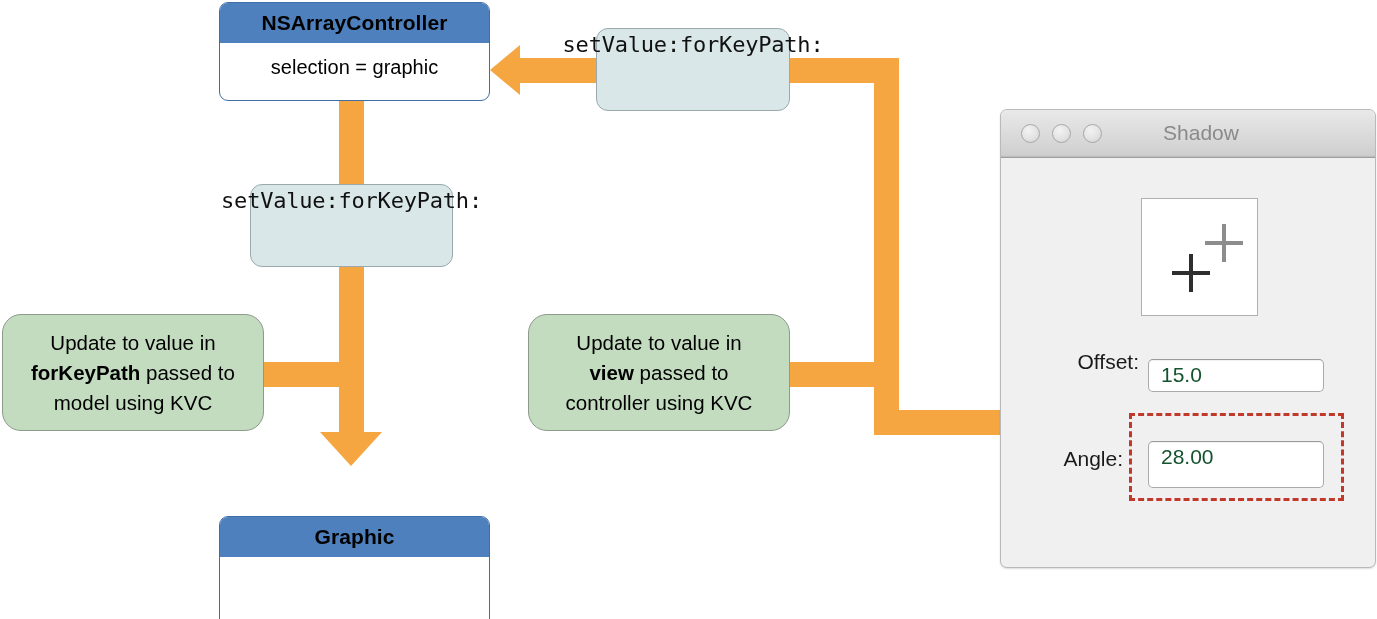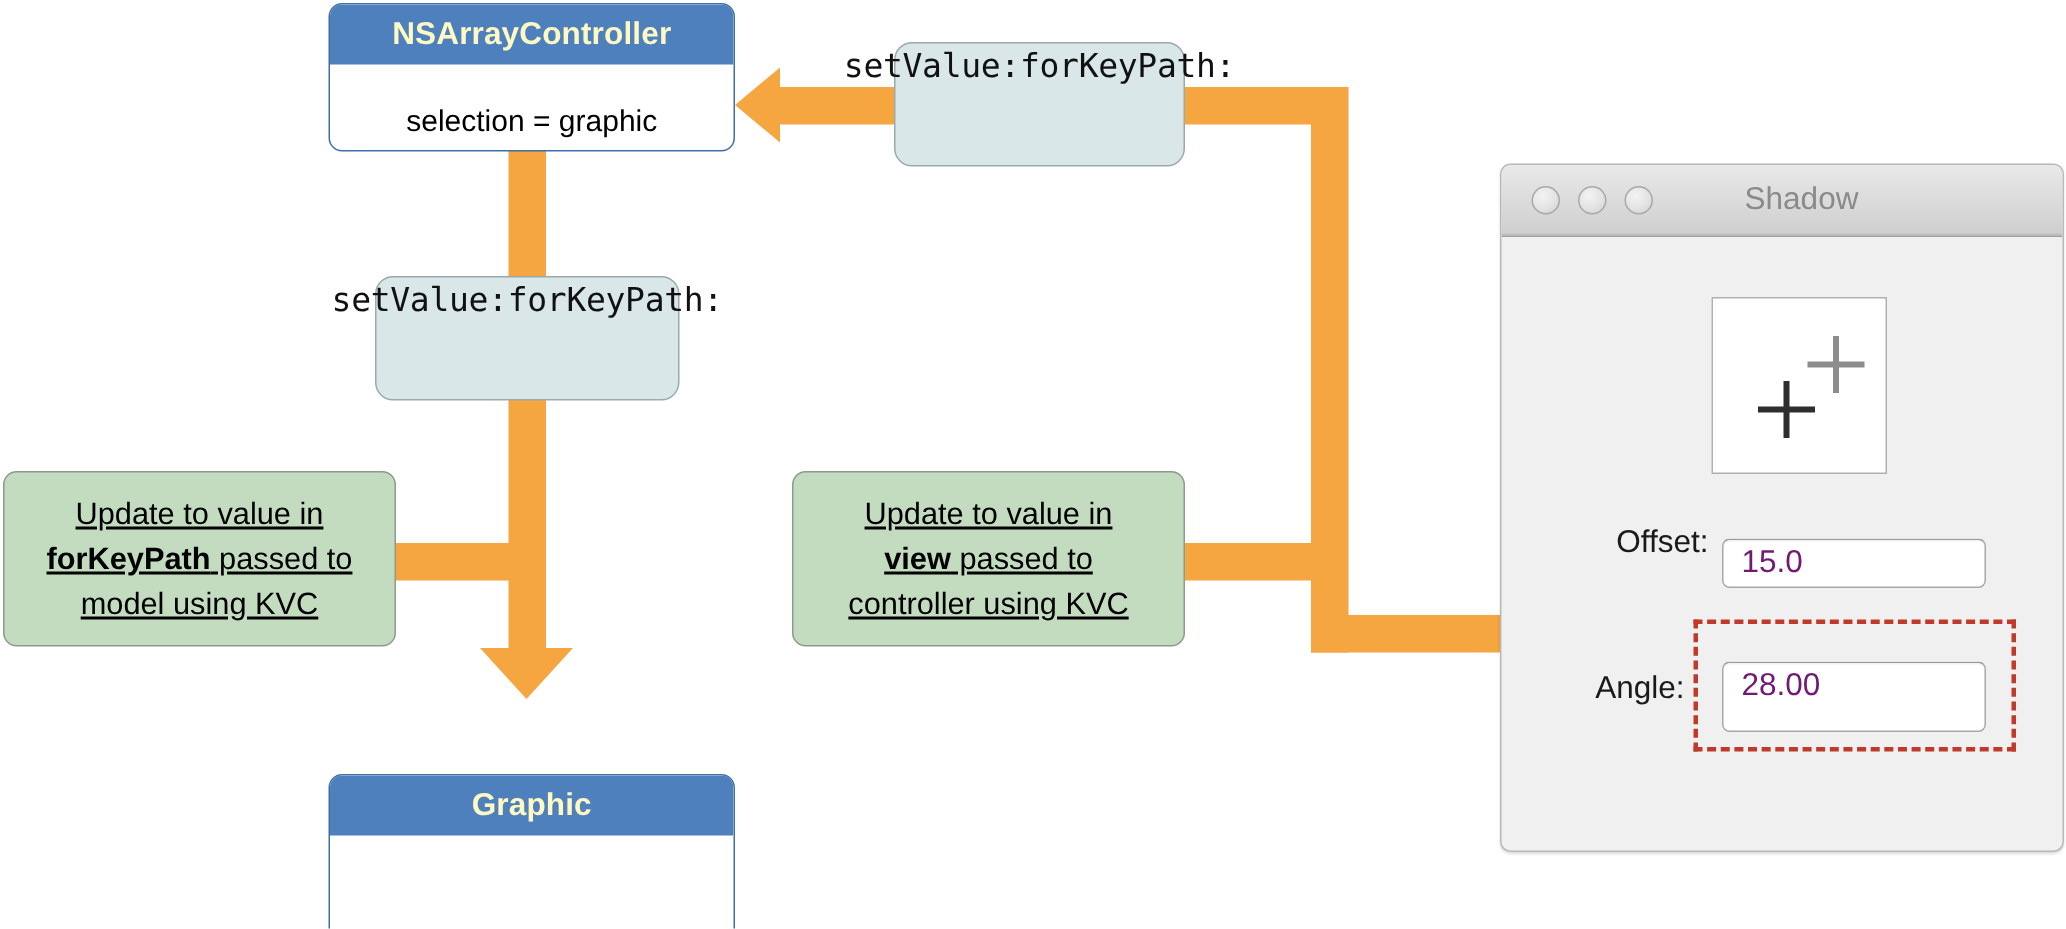--- a/index.html
+++ b/index.html
@@ -52,33 +52,33 @@
 
   
   .classbox {
     border: 1.6px solid #3f6fa8;
     background: #ffffff;
     overflow: hidden;
     box-shadow: 0 0 0 0 transparent;
   }
   .classbox .title {
     background: #4e80bd;
-    color: #fef9c3;
+    color: #000000;
     font-weight: bold;
     font-size: 21px;
     text-align: center;
     line-height: 40px;
     height: 40px;
     letter-spacing: .1px;
   }
   .classbox .body {
     color: #000000;
     font-size: 20px;
     text-align: center;
-    padding: 23px 6px 10px 6px;
+    padding: 9px 6px 10px 6px;
     line-height: 30px;
   }
 
   
   .msgbox {
     background: #d9e7e8;
     border: 1.4px solid #9aa9ab;
     border-radius: 12px;
     font-family: "DejaVu Sans Mono", "Liberation Mono", monospace;
     font-size: 22px;
@@ -88,29 +88,28 @@
     flex-direction: row;
     justify-content: center;
     line-height: 31px;
     letter-spacing: -0.2px;
   }
 
   
   .greenbox {
     background: #c3dcc0;
     border: 1.4px solid #8d9a8c;
-    border-radius: 9px;
+    border-radius: 19px;
     color: #000000;
     font-size: 20.5px;
     text-align: center;
     display: flex;
     flex-direction: column;
     justify-content: center;
     line-height: 30px;
-    text-decoration: underline;
   }
   .greenbox b { font-weight: bold; }
 
   
   .macwin {
     position: absolute;
     box-sizing: border-box;
     background: #f0f0f0;
     border: 1px solid #b9b9b9;
     border-radius: 7px;
@@ -167,21 +166,21 @@
     line-height: 28px;
   }
   .textfield {
     position: absolute;
     box-sizing: border-box;
     background: #ffffff;
     border: 1px solid #a9a9a9;
     border-top-color: #9a9a9a;
     border-radius: 5px;
     font-size: 21px;
-    color: #701a75;
+    color: #14532d;
     padding-left: 12px;
     line-height: 30px;
     box-shadow: inset 0 1px 1px rgba(0,0,0,.06);
   }
   .dashed-highlight {
     position: absolute;
     box-sizing: border-box;
     border: 3.5px dashed #c0392b;
     background: transparent;
   }

